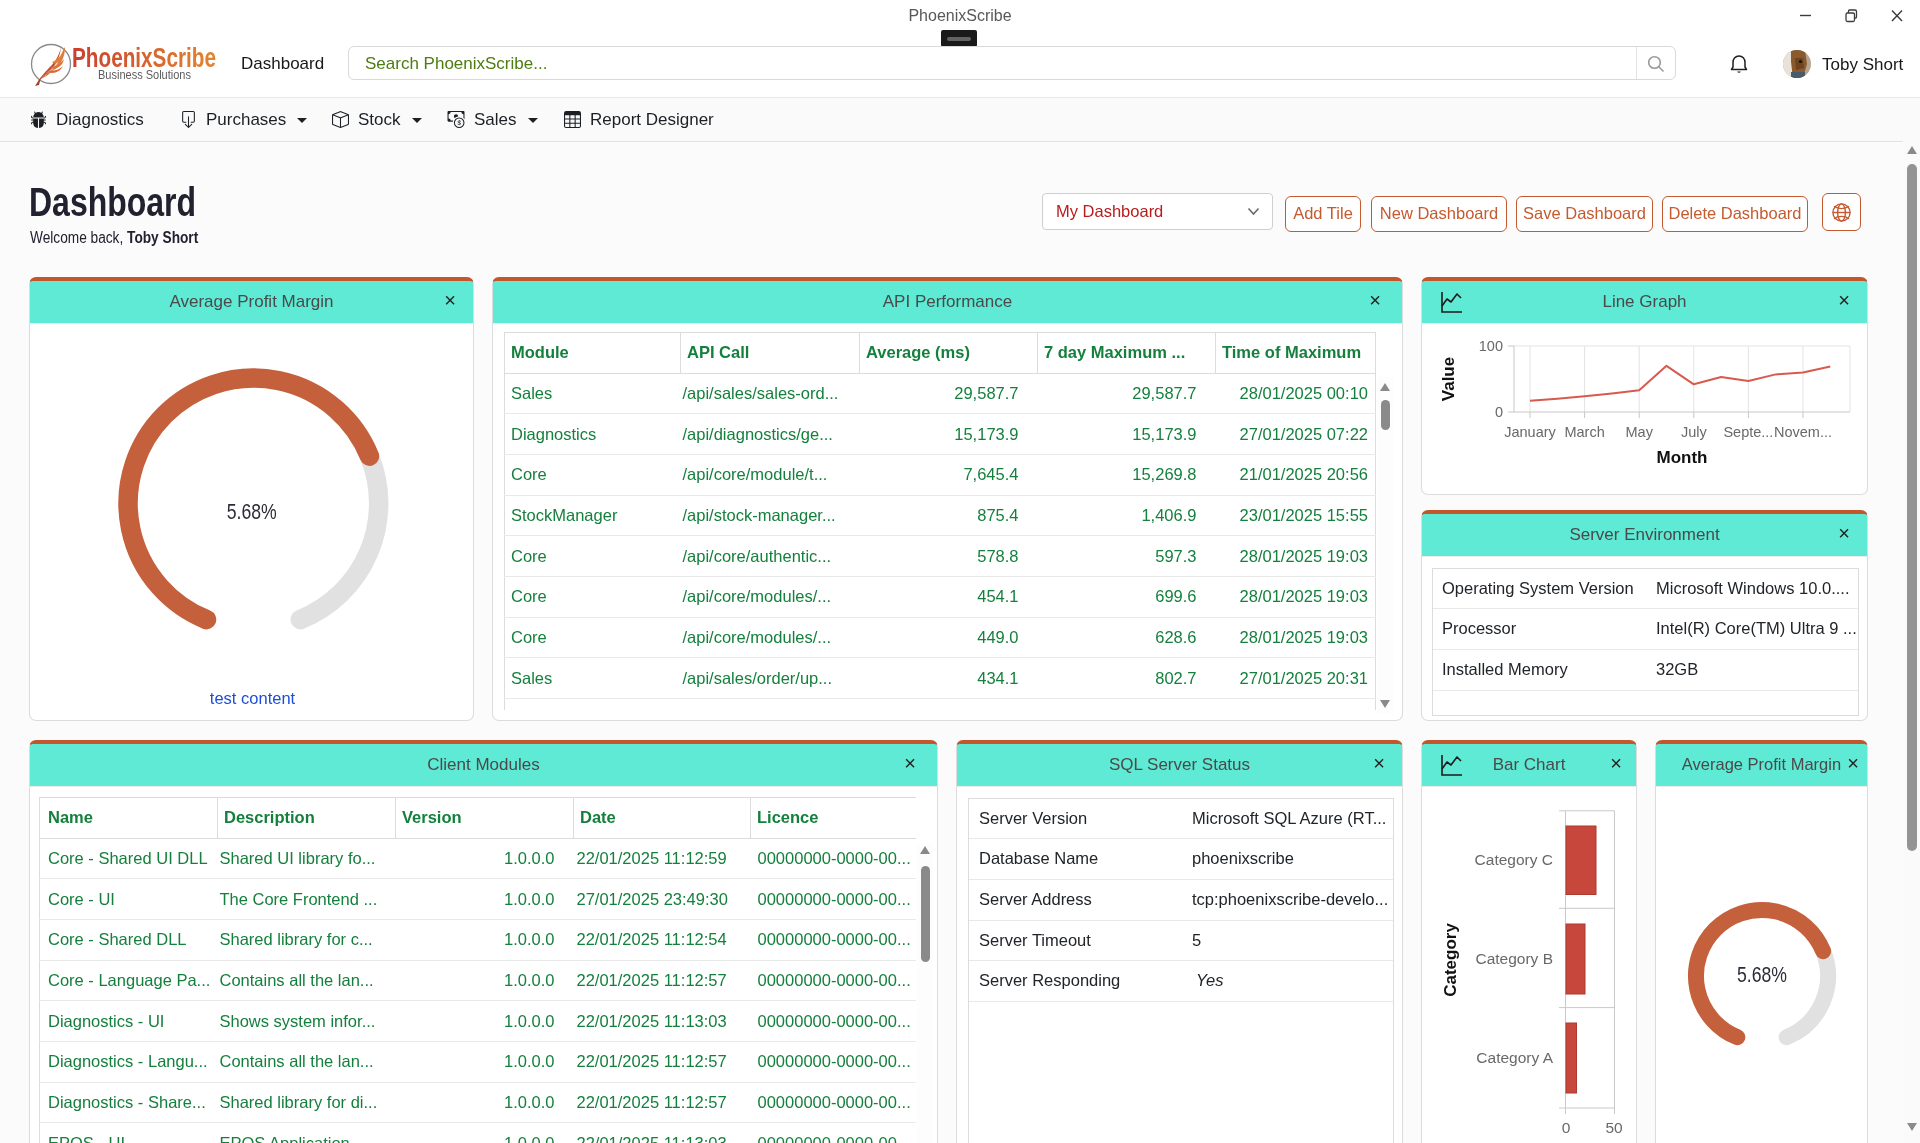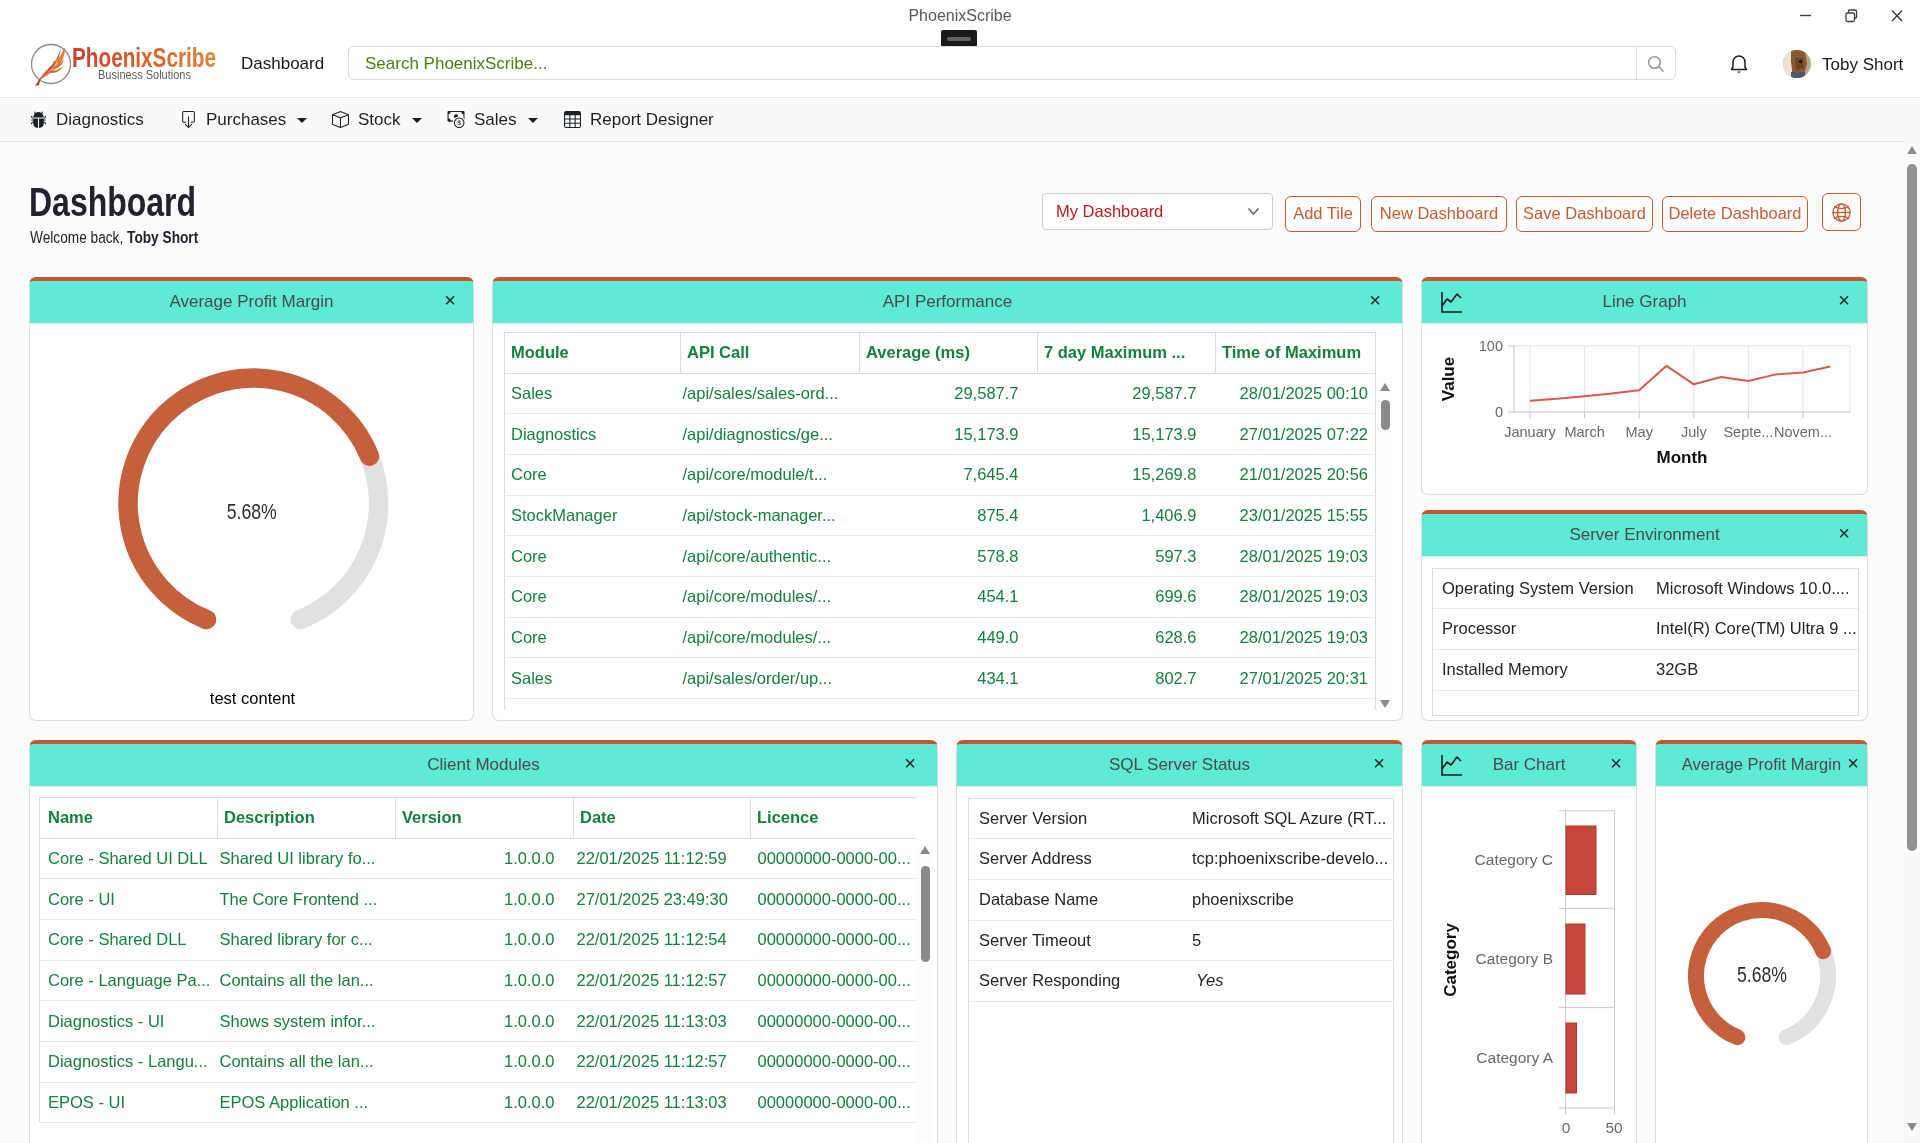--- a/index.html
+++ b/index.html
@@ -202,21 +202,21 @@
     </div>
   <svg class="abs" style="left:0;top:38.5px;" width="443" height="395" viewBox="0 0 443 395">
     <g fill="none" stroke-linecap="round" stroke-width="19.5" transform="translate(0,-43)">
       <path d="M 339.4 179.1 A 125.3 125.3 0 0 1 270.3 342.6" stroke="#e1e1e1"></path>
       <path d="M 176.5 342.6 A 125.3 125.3 0 1 1 339.4 179.1" stroke="#c4603b"></path>
     </g>
   </svg>
   <svg class="abs" style="left:0;top:191.5px;" width="445" height="60" viewBox="0 0 445 60">
       <text x="221.7" y="46" text-anchor="middle" font-family="Liberation Sans" font-size="22" fill="#2c2c38" textLength="50" lengthAdjust="spacingAndGlyphs">5.68%</text>
     </svg>
-  <div class="abs" style="left:0;top:408px;width:445px;text-align:center;font-size:16.5px;color:#000000;">test content</div>
+  <div class="abs" style="left:0;top:408px;width:445px;text-align:center;font-size:16.5px;color:#1d4ed8;">test content</div>
 </div>
 
 <div class="tile" style="left:492px;top:277px;width:911px;height:444px;">
   <div class="thead">
       <div class="ttitle">API Performance</div>
       <div class="tclose" style="right:21px;">×</div>
     </div>
   <div class="abs" style="left:11px;top:50.5px;width:872px;height:378px;overflow:hidden;">
     <table class="dt" style="width:871px;">
       <colgroup>
@@ -439,20 +439,27 @@
             <td style="padding-left:7px;">00000000-0000-00...</td>
           </tr>
       <tr>
             <td style="padding-left:8px;">Diagnostics - Langu...</td>
             <td style="padding-left:2px;">Contains all the lan...</td>
             <td class="num">1.0.0.0</td>
             <td style="padding-left:3px;">22/01/2025 11:12:57</td>
             <td style="padding-left:7px;">00000000-0000-00...</td>
           </tr>
       <tr>
+            <td style="padding-left:8px;">Diagnostics - Share...</td>
+            <td style="padding-left:2px;">Shared library for di...</td>
+            <td class="num">1.0.0.0</td>
+            <td style="padding-left:3px;">22/01/2025 11:12:57</td>
+            <td style="padding-left:7px;">00000000-0000-00...</td>
+          </tr>
+      <tr>
             <td style="padding-left:8px;">EPOS - UI</td>
             <td style="padding-left:2px;">EPOS Application ...</td>
             <td class="num">1.0.0.0</td>
             <td style="padding-left:3px;">22/01/2025 11:13:03</td>
             <td style="padding-left:7px;">00000000-0000-00...</td>
           </tr>
     </tbody>
       </table>
   </div>
   <div class="sbar" style="left:887px;top:98.5px;width:16px;height:320px;background:#fdfdfd;"></div>
@@ -464,26 +471,26 @@
   <div class="thead">
       <div class="ttitle">SQL Server Status</div>
       <div class="tclose" style="right:17px;">×</div>
     </div>
   <div class="kv" style="left:11px;top:53.5px;width:426px;height:350px;">
     <div class="row">
         <span class="k" style="left:10px;">Server Version</span>
         <span class="v" style="left:223px;">Microsoft SQL Azure (RT...</span>
       </div>
     <div class="row">
+        <span class="k" style="left:10px;">Database Name</span>
+        <span class="v" style="left:223px;">phoenixscribe</span>
+      </div>
+    <div class="row">
         <span class="k" style="left:10px;">Server Address</span>
         <span class="v" style="left:223px;">tcp:phoenixscribe-develo...</span>
-      </div>
-    <div class="row">
-        <span class="k" style="left:10px;">Database Name</span>
-        <span class="v" style="left:223px;">phoenixscribe</span>
       </div>
     <div class="row">
         <span class="k" style="left:10px;">Server Timeout</span>
         <span class="v" style="left:223px;">5</span>
       </div>
     <div class="row">
         <span class="k" style="left:10px;">Server Responding</span>
         <span class="v" style="left:227px;font-style:italic;">Yes</span>
       </div>
   </div>

